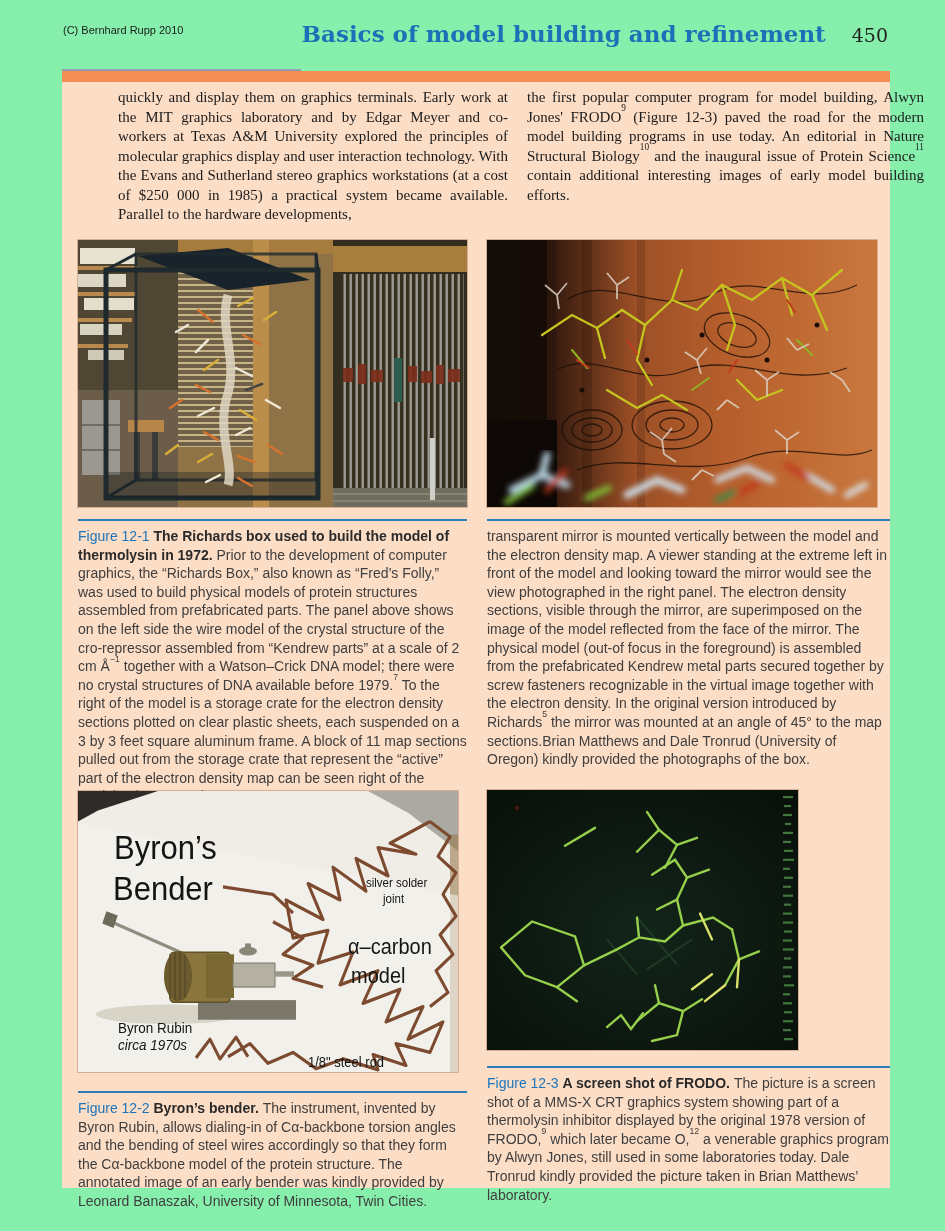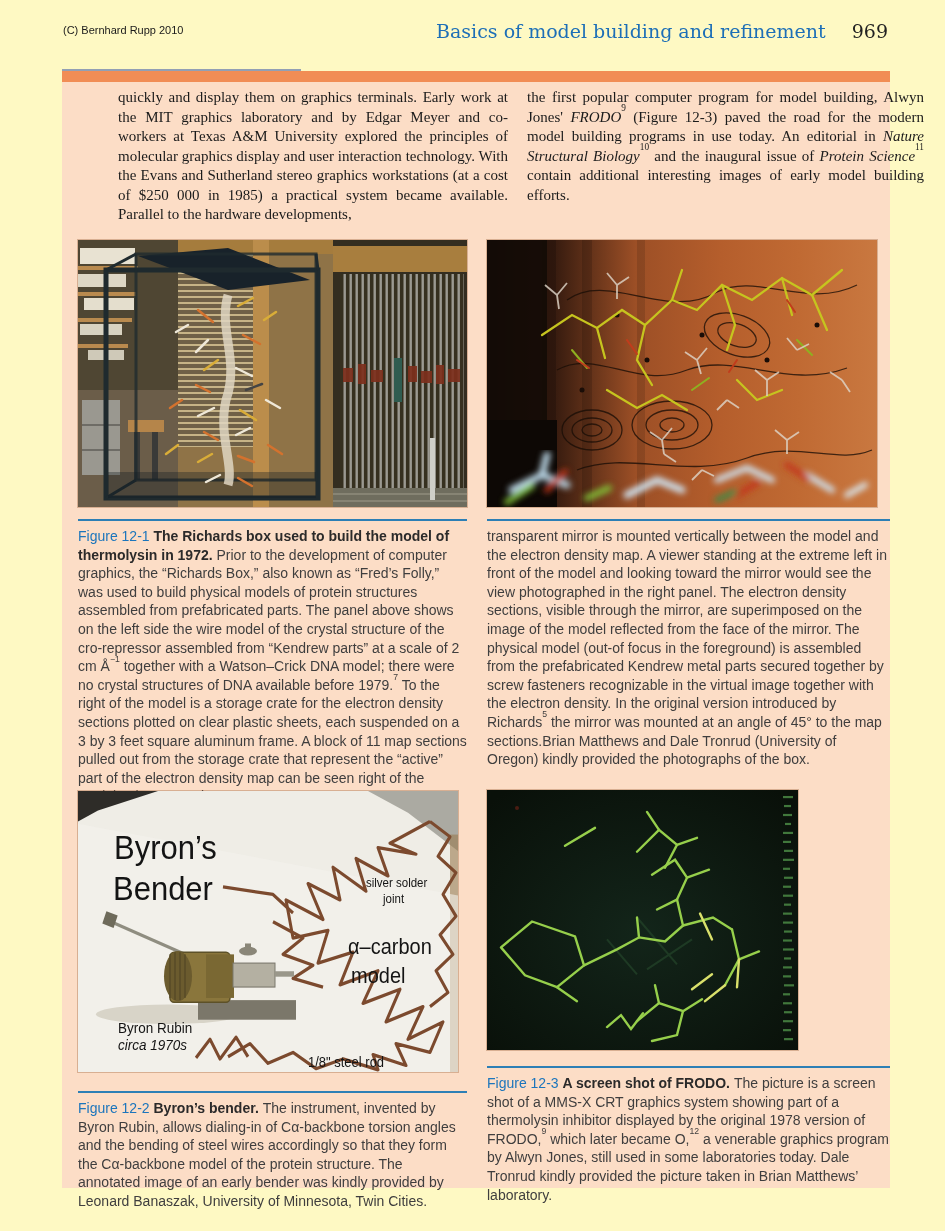--- a/index.html
+++ b/index.html
@@ -1,33 +1,33 @@
 <!DOCTYPE html>
 <html><head>
 <meta charset="utf-8">
 <style>
   html,body{margin:0;padding:0;background:#ffffff;}
-  #page{position:relative;width:945px;height:1231px;background:#fef9c3;overflow:hidden;
+  #page{position:relative;width:945px;height:1231px;background:#86efac;overflow:hidden;
         font-family:"Liberation Serif",serif;}
   
   .copyright{position:absolute;left:63px;top:24px;font-family:"Liberation Sans",sans-serif;
              font-size:11px;color:#1a1a1a;}
   .head-right{position:absolute;right:57px;top:20px;display:flex;align-items:baseline;gap:26px;}
-  .running-head{font-family:"DejaVu Serif",serif;font-size:19px;color:#1d6fb7;}
+  .running-head{font-family:"DejaVu Serif",serif;font-size:23px;color:#1d6fb7;font-weight:bold;}
   .page-number{font-family:"DejaVu Serif",serif;font-size:19px;color:#222;}
   
   .gray-line{position:absolute;left:62px;top:69px;width:239px;height:2px;background:#93a0b4;}
   .orange-bar{position:absolute;left:62px;top:71px;width:828px;height:11px;background:#f18d55;}
   .peach{position:absolute;left:62px;top:82px;width:828px;height:1106px;background:#fcddc6;}
   
   .bodycol{position:absolute;font-size:15px;line-height:19.5px;color:#1b1b1b;
            text-align:justify;font-family:"Liberation Serif",serif;margin-left:40px;}
   #body-left{left:78px;top:88px;width:390px;}
   #body-right{left:487px;top:88px;width:397px;}
-  .seg-i{font-style:italic;}
+  .seg-i{}
   sup{font-size:62%;line-height:0;position:relative;top:-0.45em;}
   
   .photo{position:absolute;box-shadow:0 0 0 1px rgba(150,90,50,.35);overflow:hidden;}
   #photo-richards{left:78px;top:240px;width:389px;height:267px;}
   #photo-mirror{left:487px;top:240px;width:390px;height:267px;}
   #photo-bender{left:78px;top:791px;width:380px;height:281px;}
   #photo-frodo{left:487px;top:790px;width:311px;height:260px;}
   .photo svg{display:block;width:100%;height:100%;}
   
   .caption{position:absolute;font-family:"Liberation Sans",sans-serif;font-size:14px;
@@ -43,21 +43,21 @@
   .ph-label-i{font-family:"Liberation Sans",sans-serif;fill:#141414;font-style:italic;}
 </style>
 </head>
 <body>
 
 <div id="page">
 
   <div class="copyright">(C) Bernhard Rupp 2010</div>
   <div class="head-right">
     <span class="running-head">Basics of model building and refinement</span>
-    <span class="page-number">969</span>
+    <span class="page-number">450</span>
   </div>
   <div class="gray-line"></div>
   <div class="orange-bar"></div>
   <div class="peach"></div>
 
   <div id="body-left" class="bodycol"><span>quickly and display them on graphics terminals. Early work at the MIT graphics laboratory and by Edgar Meyer and co-workers at Texas A&amp;M University explored the principles of molecular graphics display and user interaction technology. With the Evans and Sutherland stereo graphics workstations (at a cost of $250 000 in 1985) a practical system became available. Parallel to the hardware developments,</span></div>
   <div id="body-right" class="bodycol"><span>the first popular computer program for model building, Alwyn Jones' </span><span class="seg-i">FRODO</span><sup>9</sup><span> (Figure 12-3) paved the road for the modern model building programs in use today. An editorial in </span><span class="seg-i">Nature Structural Biology</span><sup>10</sup><span> and the inaugural issue of </span><span class="seg-i">Protein Science</span><sup>11</sup><span> contain additional interesting images of early model building efforts.</span></div>
 
   <div id="photo-richards" class="photo">
     <svg viewBox="0 0 389 267" preserveAspectRatio="none">

